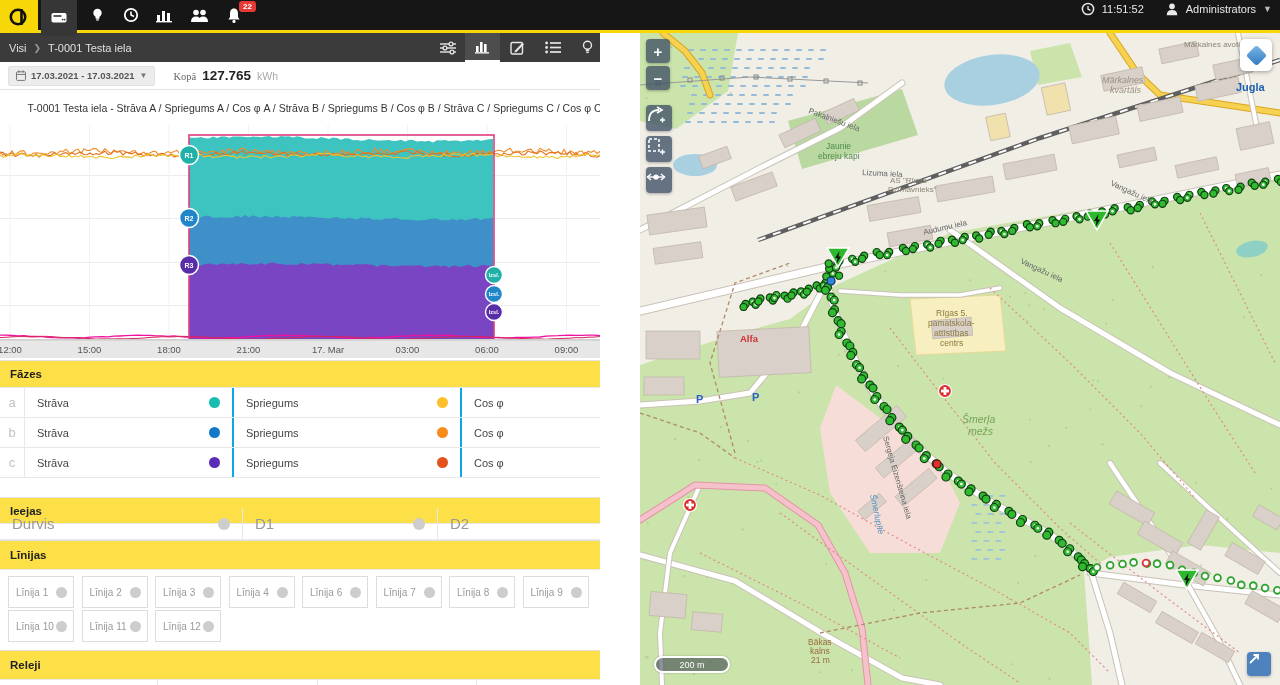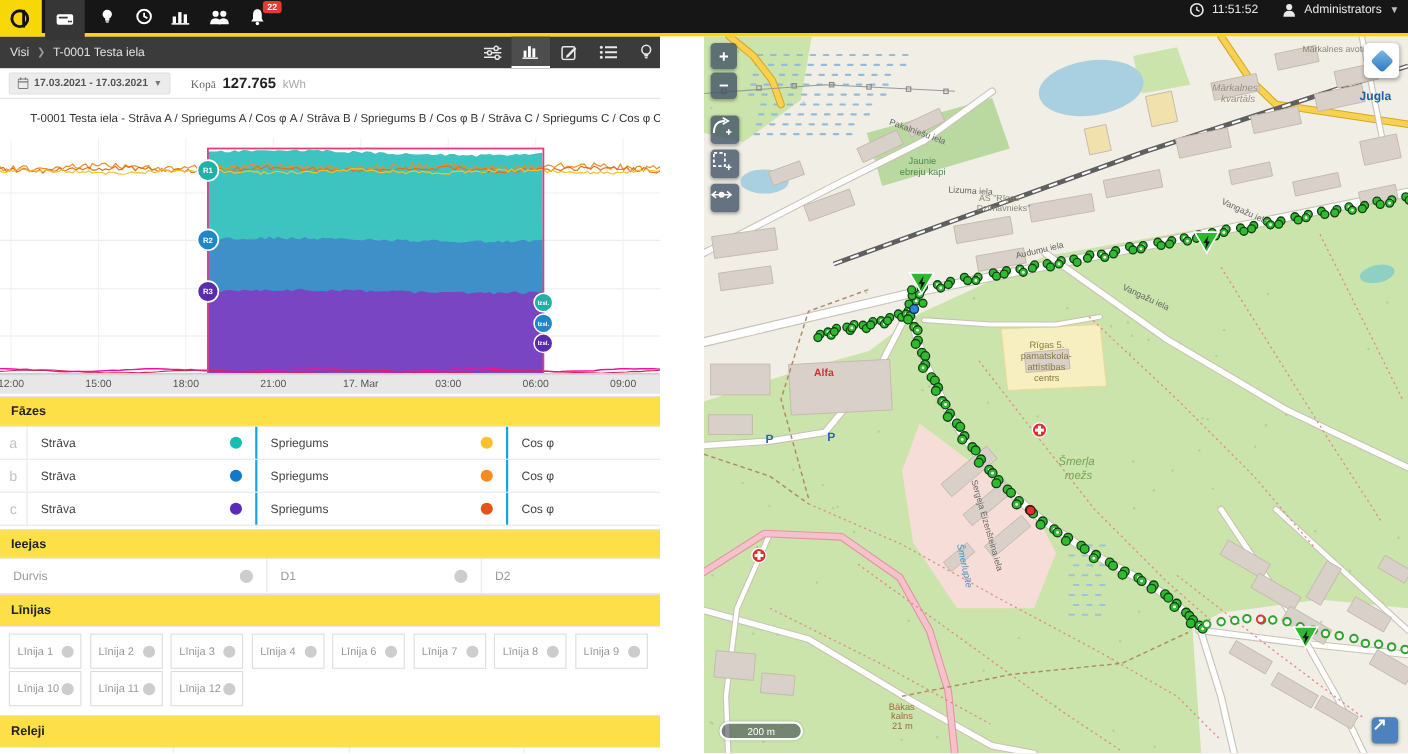--- a/index.html
+++ b/index.html
@@ -50,25 +50,25 @@
   #fazes-head { top:327px; height:28px; }
   #fazes-rows { position:absolute; left:0; top:355px; width:629px; }
   .prow { display:flex; height:30px; border-bottom:1px solid #e8e8e8; }
   .plab { width:25px; display:flex; align-items:center; justify-content:center; color:#c2c2c2; font-size:13px; border-right:1px solid #e8e8e8; }
   .pcell { display:flex; align-items:center; border-right:2px solid #0ea5e9; cursor:pointer; }
   .pcell:last-child { border-right:none; }
   .pcell .ptext { padding-left:12px; font-size:11px; color:#444; }
   .pcell .pdot { margin-left:auto; margin-right:12px; width:11px; height:11px; border-radius:50%; }
   .pc1 { width:209px; } .pc2 { width:228px; } .pc3 { width:167px; }
 
-  #ieejas-head { top:448px; height:27px; }
+  #ieejas-head { top:464px; height:27px; }
   #ieejas-row { position:absolute; left:0; top:475px; width:629px; height:32px; border-bottom:1px solid #e8e8e8; display:flex; }
   .icell { display:flex; align-items:center; border-right:1px solid #e8e8e8; cursor:pointer; }
   .icell:last-child { border-right:none; }
-  .icell .ptext { padding-left:12px; font-size:11px; color:#9a9a9a; }
+  .icell .ptext { padding-left:12px; font-size:15px; color:#9a9a9a; }
   .icell .gdot { margin-left:auto; margin-right:12px; width:12px; height:12px; border-radius:50%; background:#cdcdcd; }
   .ic1 { width:243px; } .ic2 { width:195px; } .ic3 { width:191px;gap:27px; }
 
   #linijas-head { top:507px; height:30px; }
   .chip-row { position:absolute; left:8px; width:621px; display:flex; gap:7.5px; }
   #chips1 { top:543px; } #chips2 { top:577px; }
   .chip { width:66px; height:32px; border:1px solid #ddd; background:#fff; display:flex; align-items:center; cursor:pointer; }
   .chip span.t { padding-left:7px; font-size:10px; color:#9a9a9a; white-space:nowrap; }
   .chip span.d { margin-left:auto; margin-right:6px; width:11px; height:11px; border-radius:50%; background:#cdcdcd; flex:none; }
 

